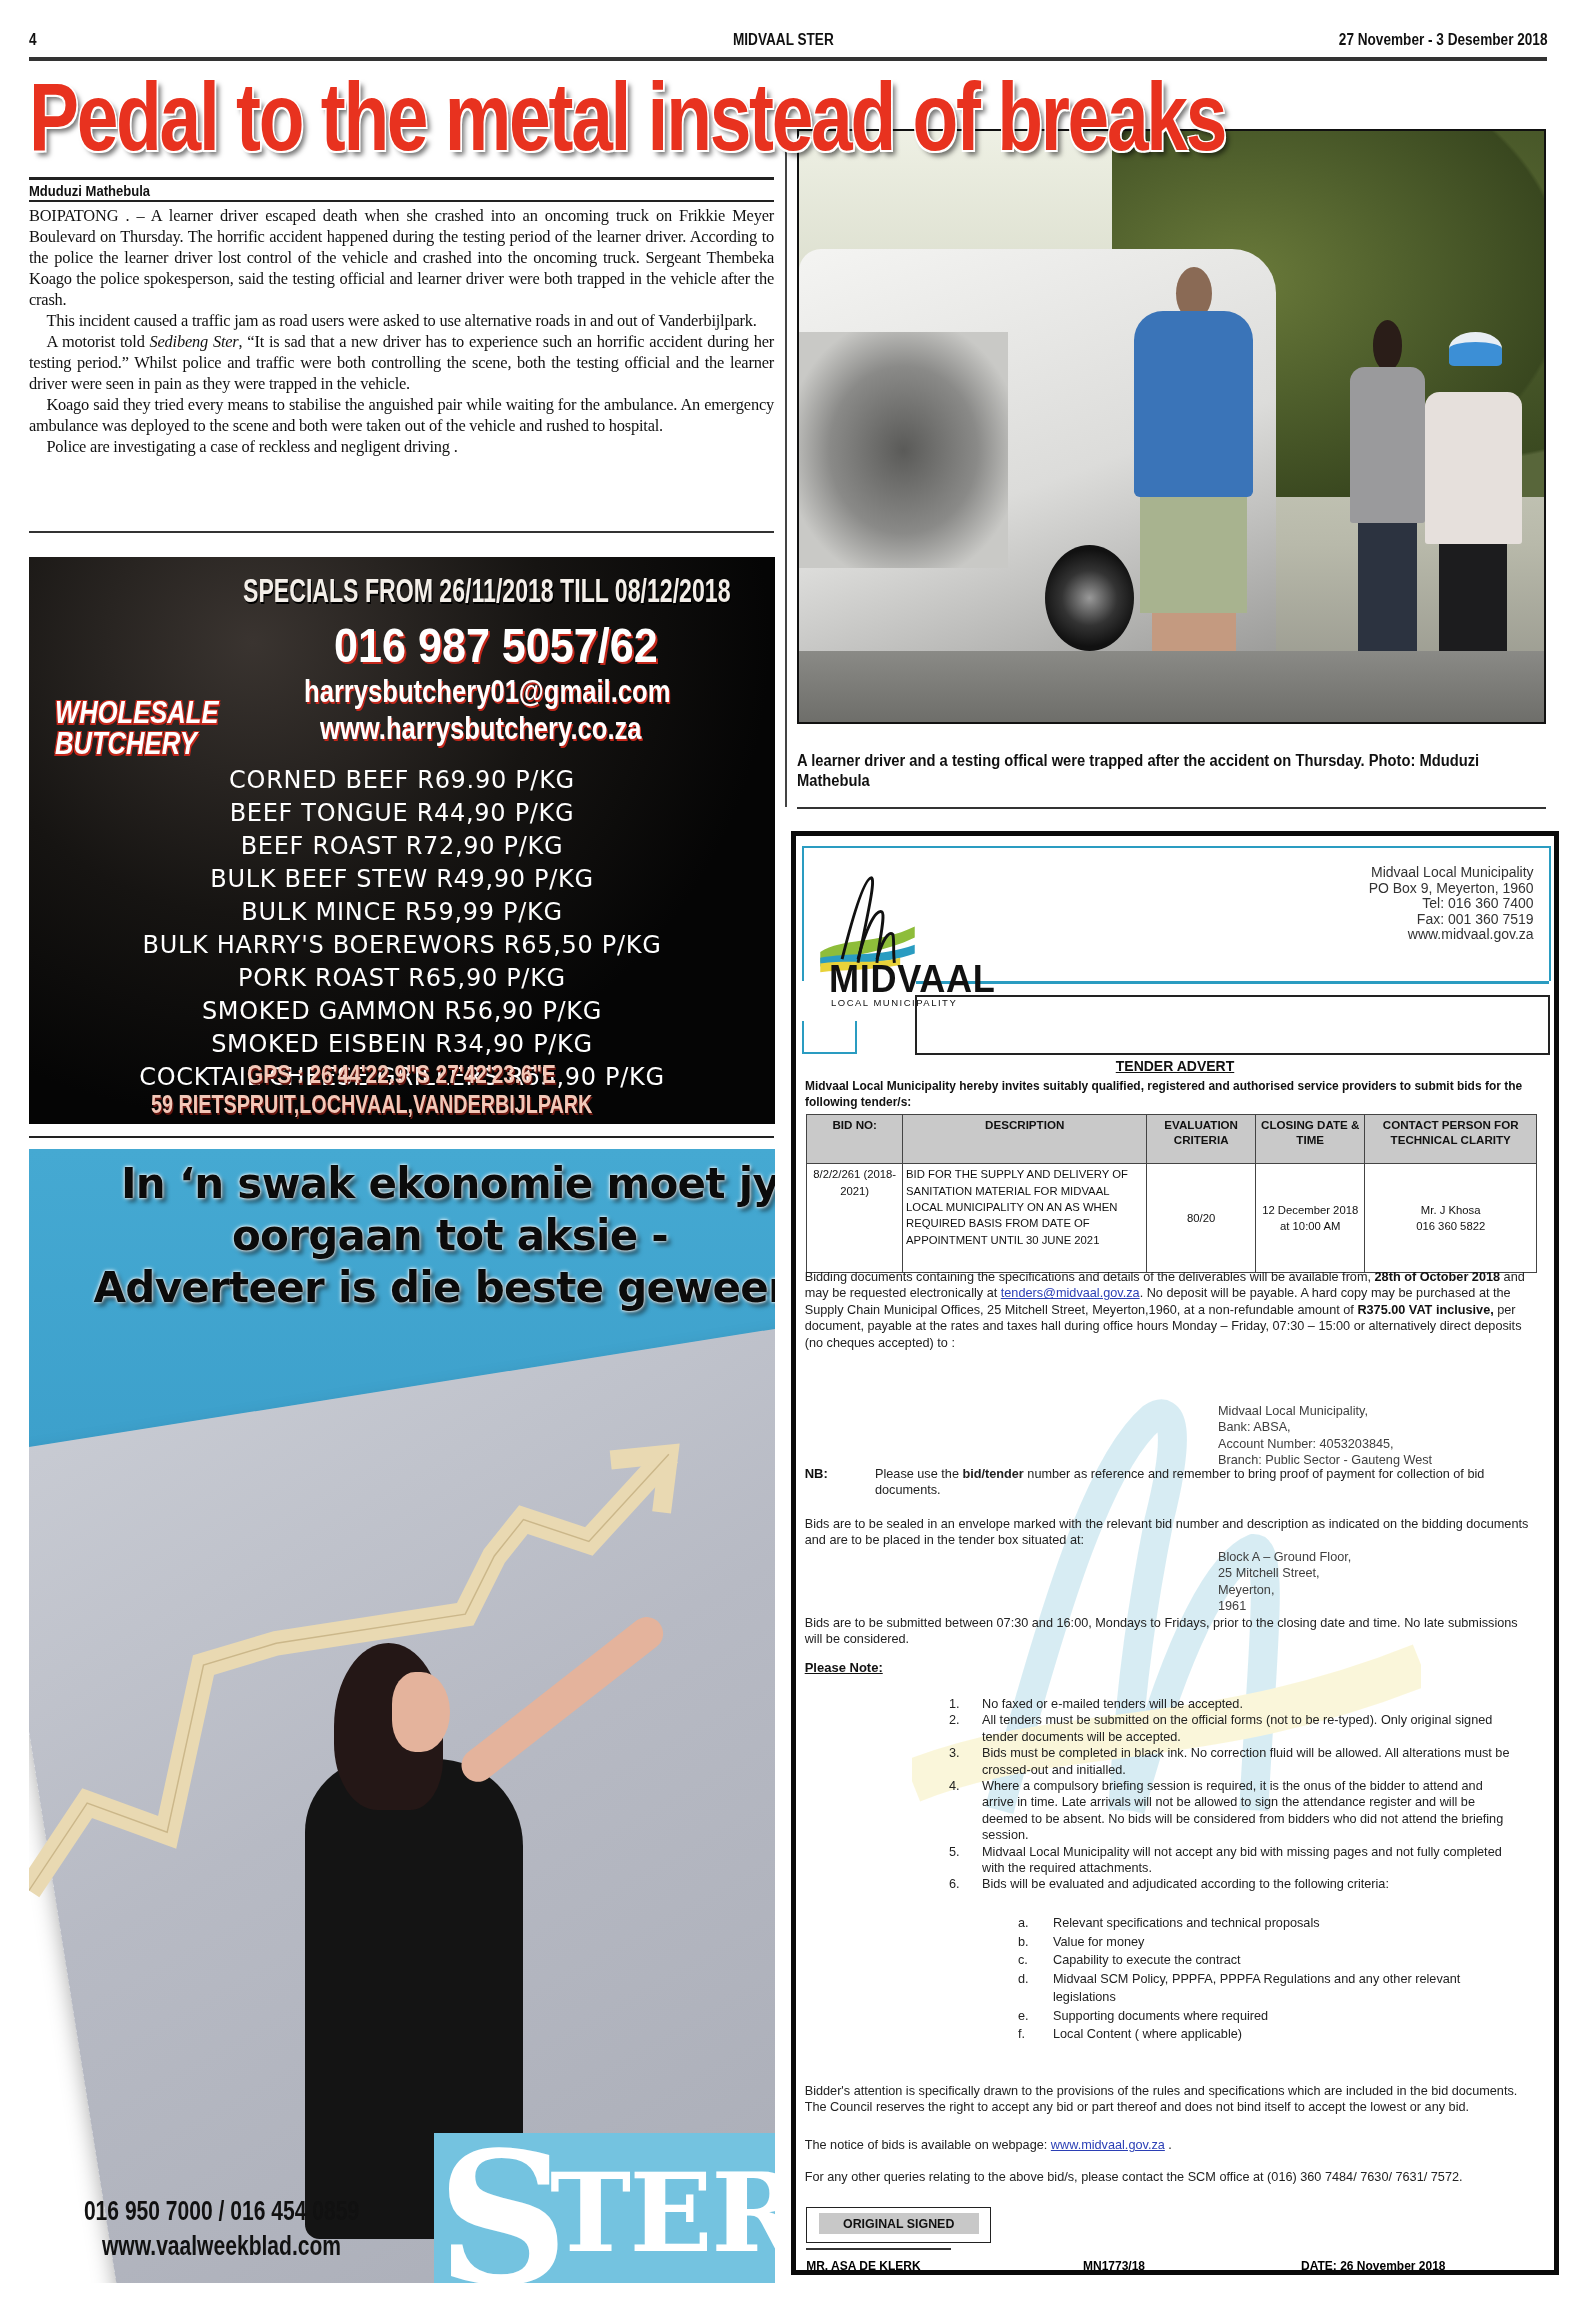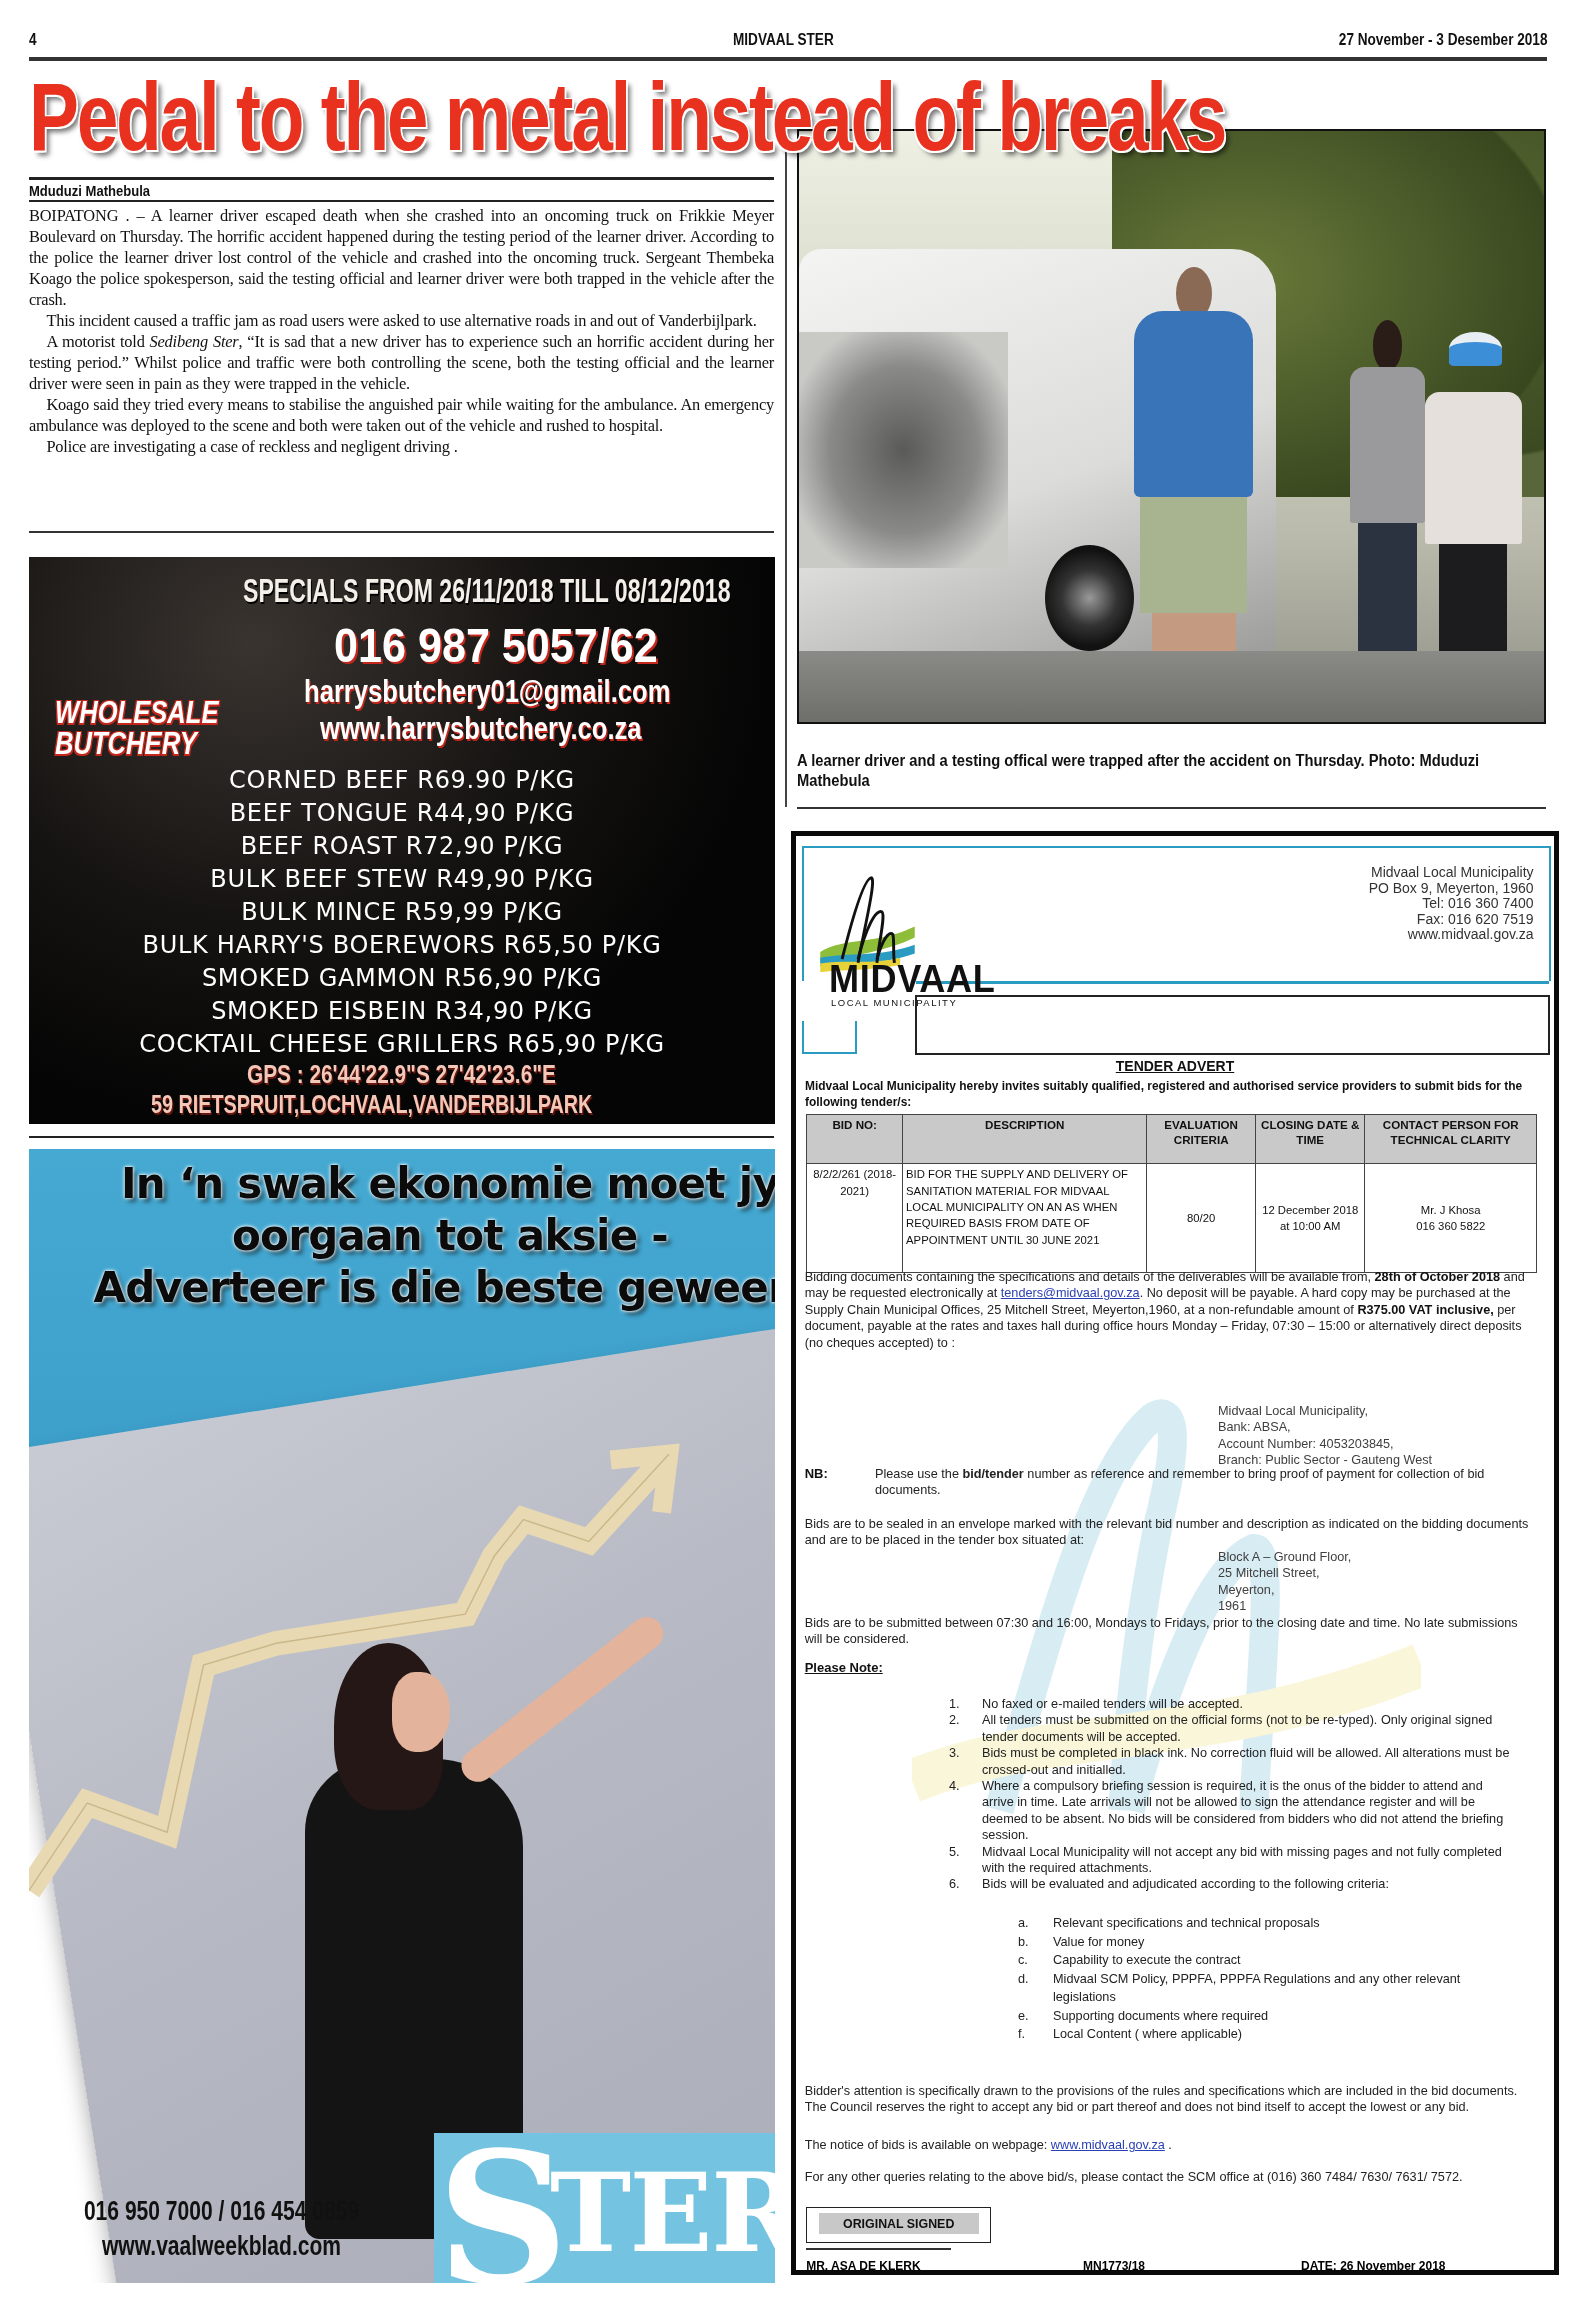--- a/index.html
+++ b/index.html
@@ -189,20 +189,21 @@
   <div class="butch-phone">016 987 5057/62</div>
   <div class="butch-email">harrysbutchery01@gmail.com</div>
   <div class="butch-web">www.harrysbutchery.co.za</div>
   <div class="butch-list" style="top:207px;">
     <div class="butch-item">CORNED BEEF R69.90 P/KG</div>
     <div class="butch-item">BEEF TONGUE R44,90 P/KG</div>
     <div class="butch-item">BEEF ROAST R72,90 P/KG</div>
     <div class="butch-item">BULK BEEF STEW R49,90 P/KG</div>
     <div class="butch-item">BULK MINCE R59,99 P/KG</div>
     <div class="butch-item">BULK HARRY'S BOEREWORS R65,50 P/KG</div>
+    <div class="butch-item">PORK ROAST R65,90 P/KG</div>
     <div class="butch-item">SMOKED GAMMON R56,90 P/KG</div>
     <div class="butch-item">SMOKED EISBEIN R34,90 P/KG</div>
     <div class="butch-item">COCKTAIL CHEESE GRILLERS R65,90 P/KG</div>
   </div>
   <div class="butch-gps" style="left:218px; top:502px;">GPS : 26'44'22.9"S 27'42'23.6"E</div>
   <div class="butch-addr" style="top:532px;">59 RIETSPRUIT,LOCHVAAL,VANDERBIJLPARK</div>
 </div>
 <div class="butch-bottom-rule"></div>
 
 <div class="ster-ad">
@@ -249,21 +250,21 @@
     <path d="M40,120 C55,60 70,10 80,8 C88,8 70,80 62,125" fill="none" stroke="#111" stroke-width="4"></path>
     <path d="M62,120 C72,80 86,50 95,55 C100,60 90,100 88,125" fill="none" stroke="#111" stroke-width="4"></path>
     <path d="M88,120 C95,95 104,80 110,86 C112,96 110,110 112,125" fill="none" stroke="#111" stroke-width="4"></path>
   </svg>
   <div class="t-logo-word">MIDVAAL</div>
   <div class="t-logo-sub">LOCAL MUNICIPALITY</div>
   <div class="t-address">
     <div>Midvaal Local Municipality</div>
     <div>PO Box 9, Meyerton, 1960</div>
     <div>Tel: 016 360 7400</div>
-    <div>Fax: 016 620 7519</div>
+    <div>Fax: 001 360 7519</div>
     <div>www.midvaal.gov.za</div>
   </div>
   <div class="t-blank-box"></div>
   <div class="t-blank-side"></div>
 
   <div class="t-title">TENDER ADVERT</div>
   <div class="t-intro">Midvaal Local Municipality hereby invites suitably qualified, registered and authorised service providers to submit bids for the following tender/s:</div>
 
   <table class="t-table">
     <thead>

